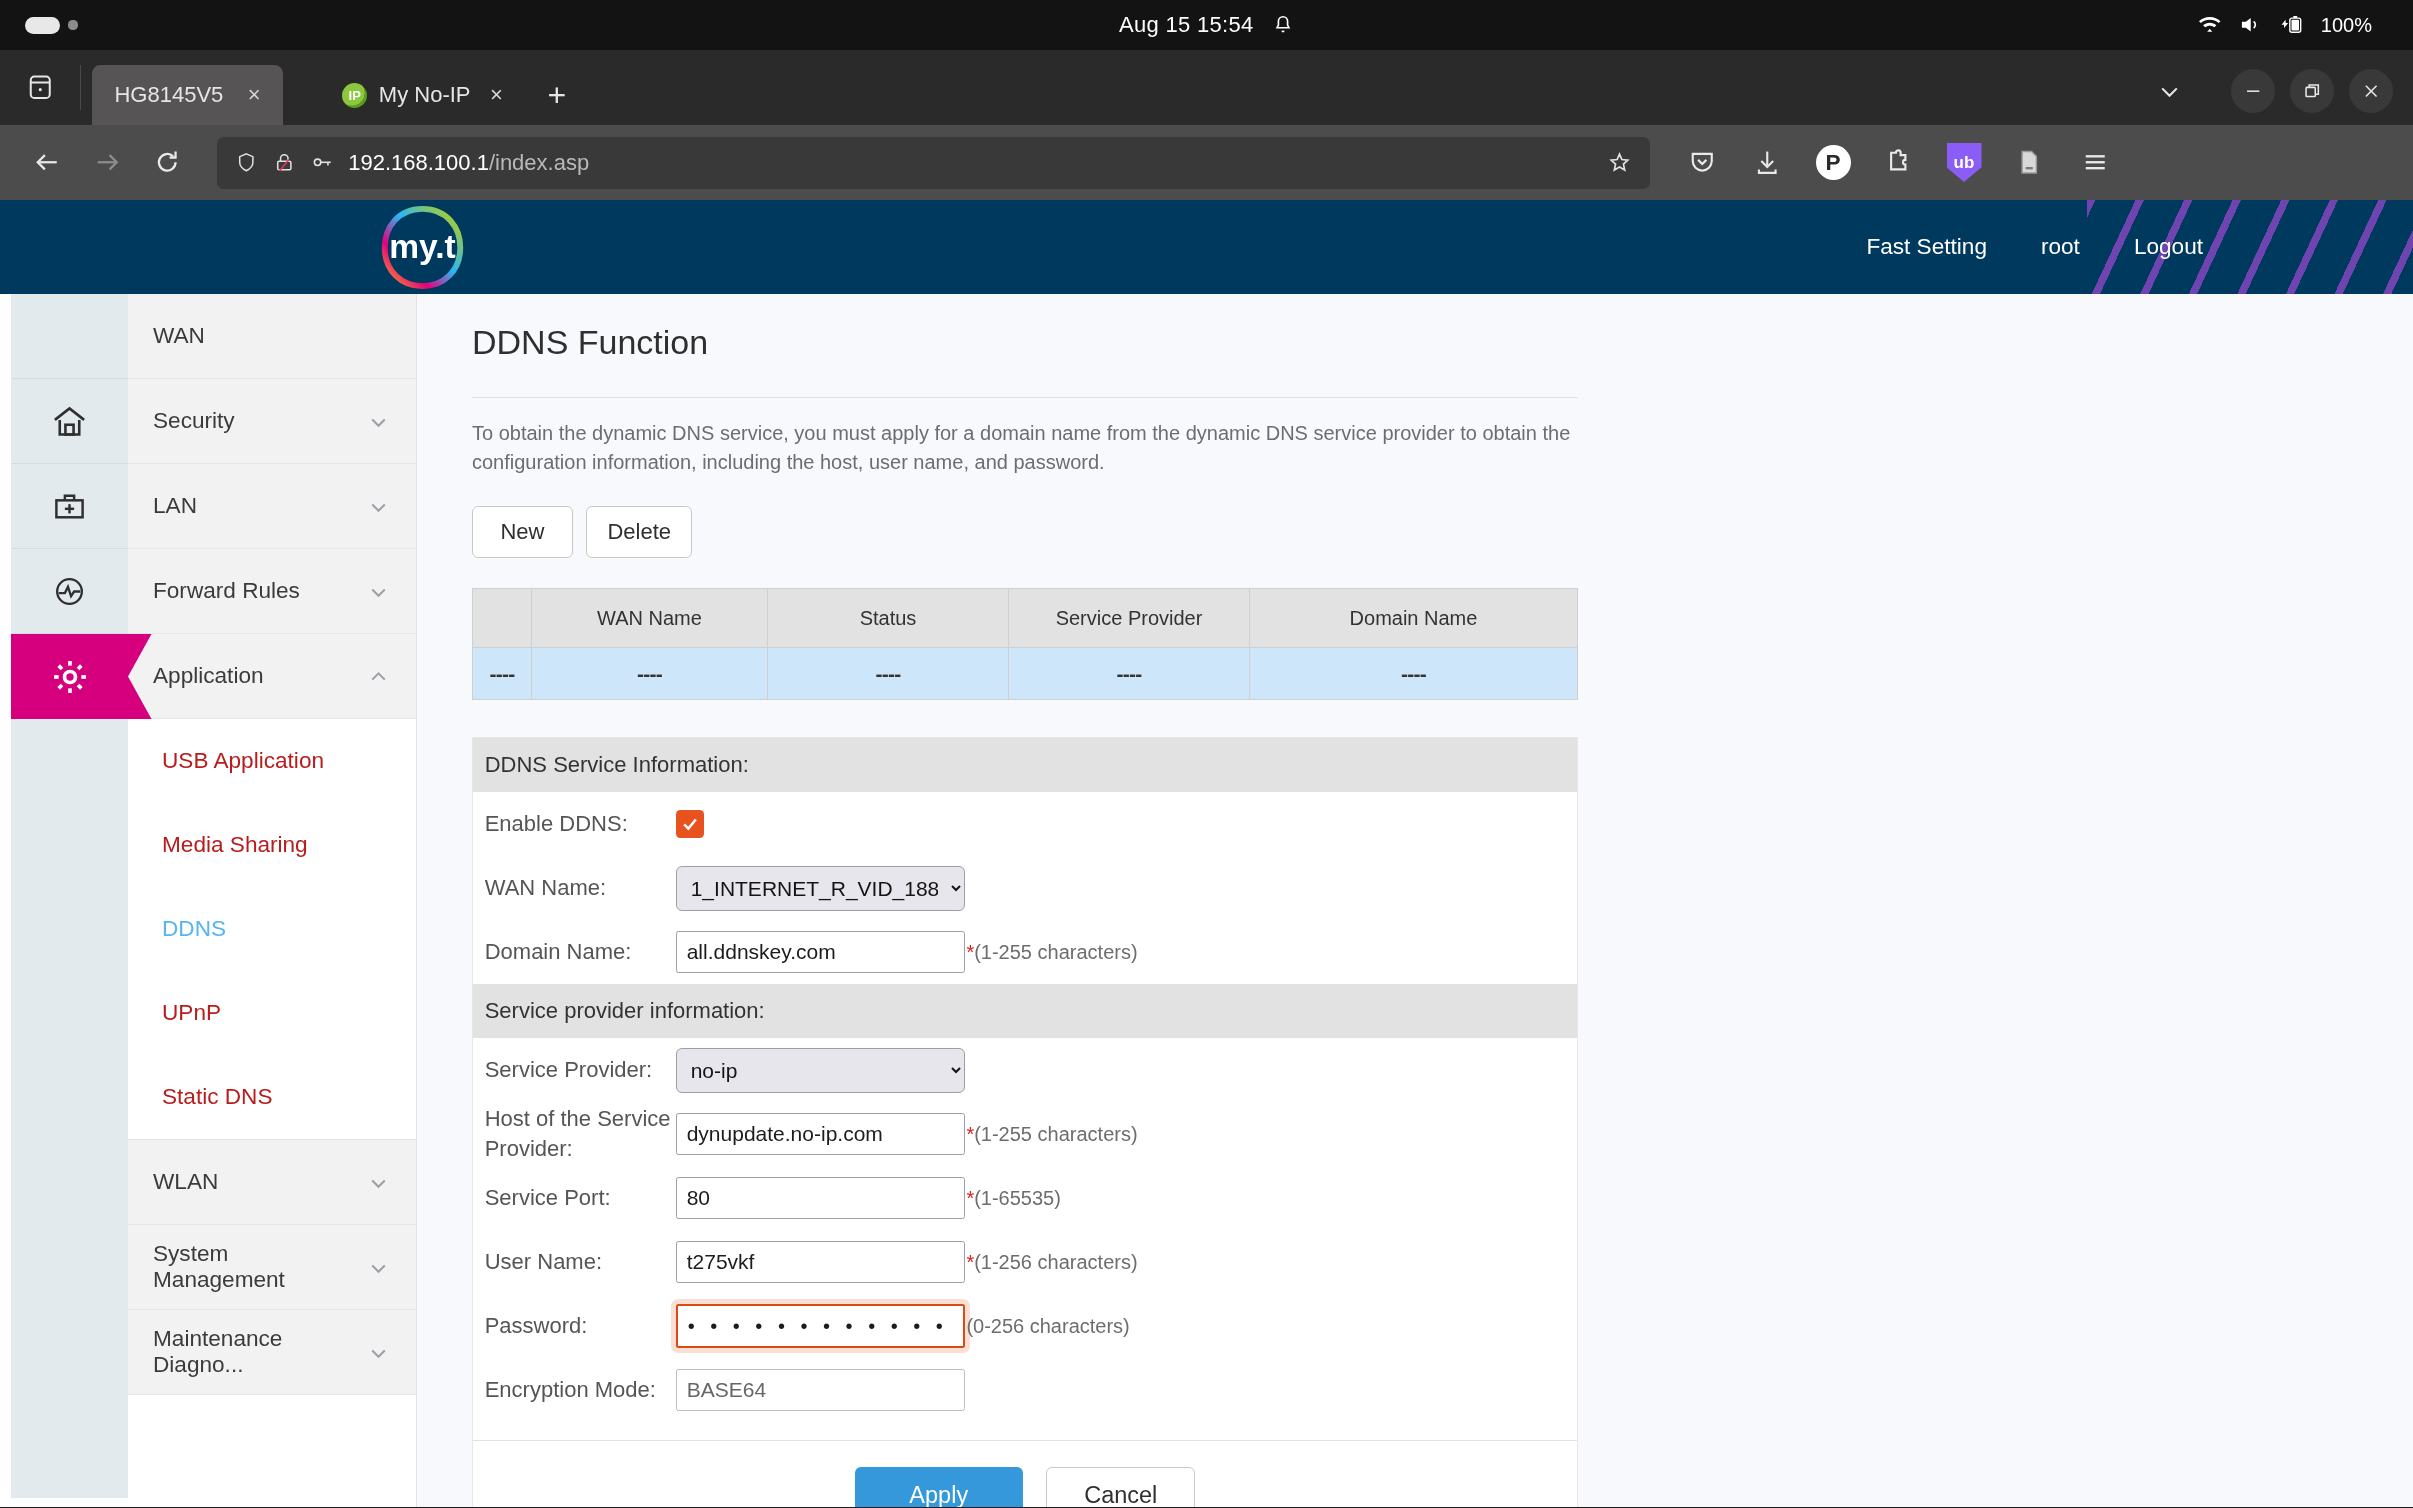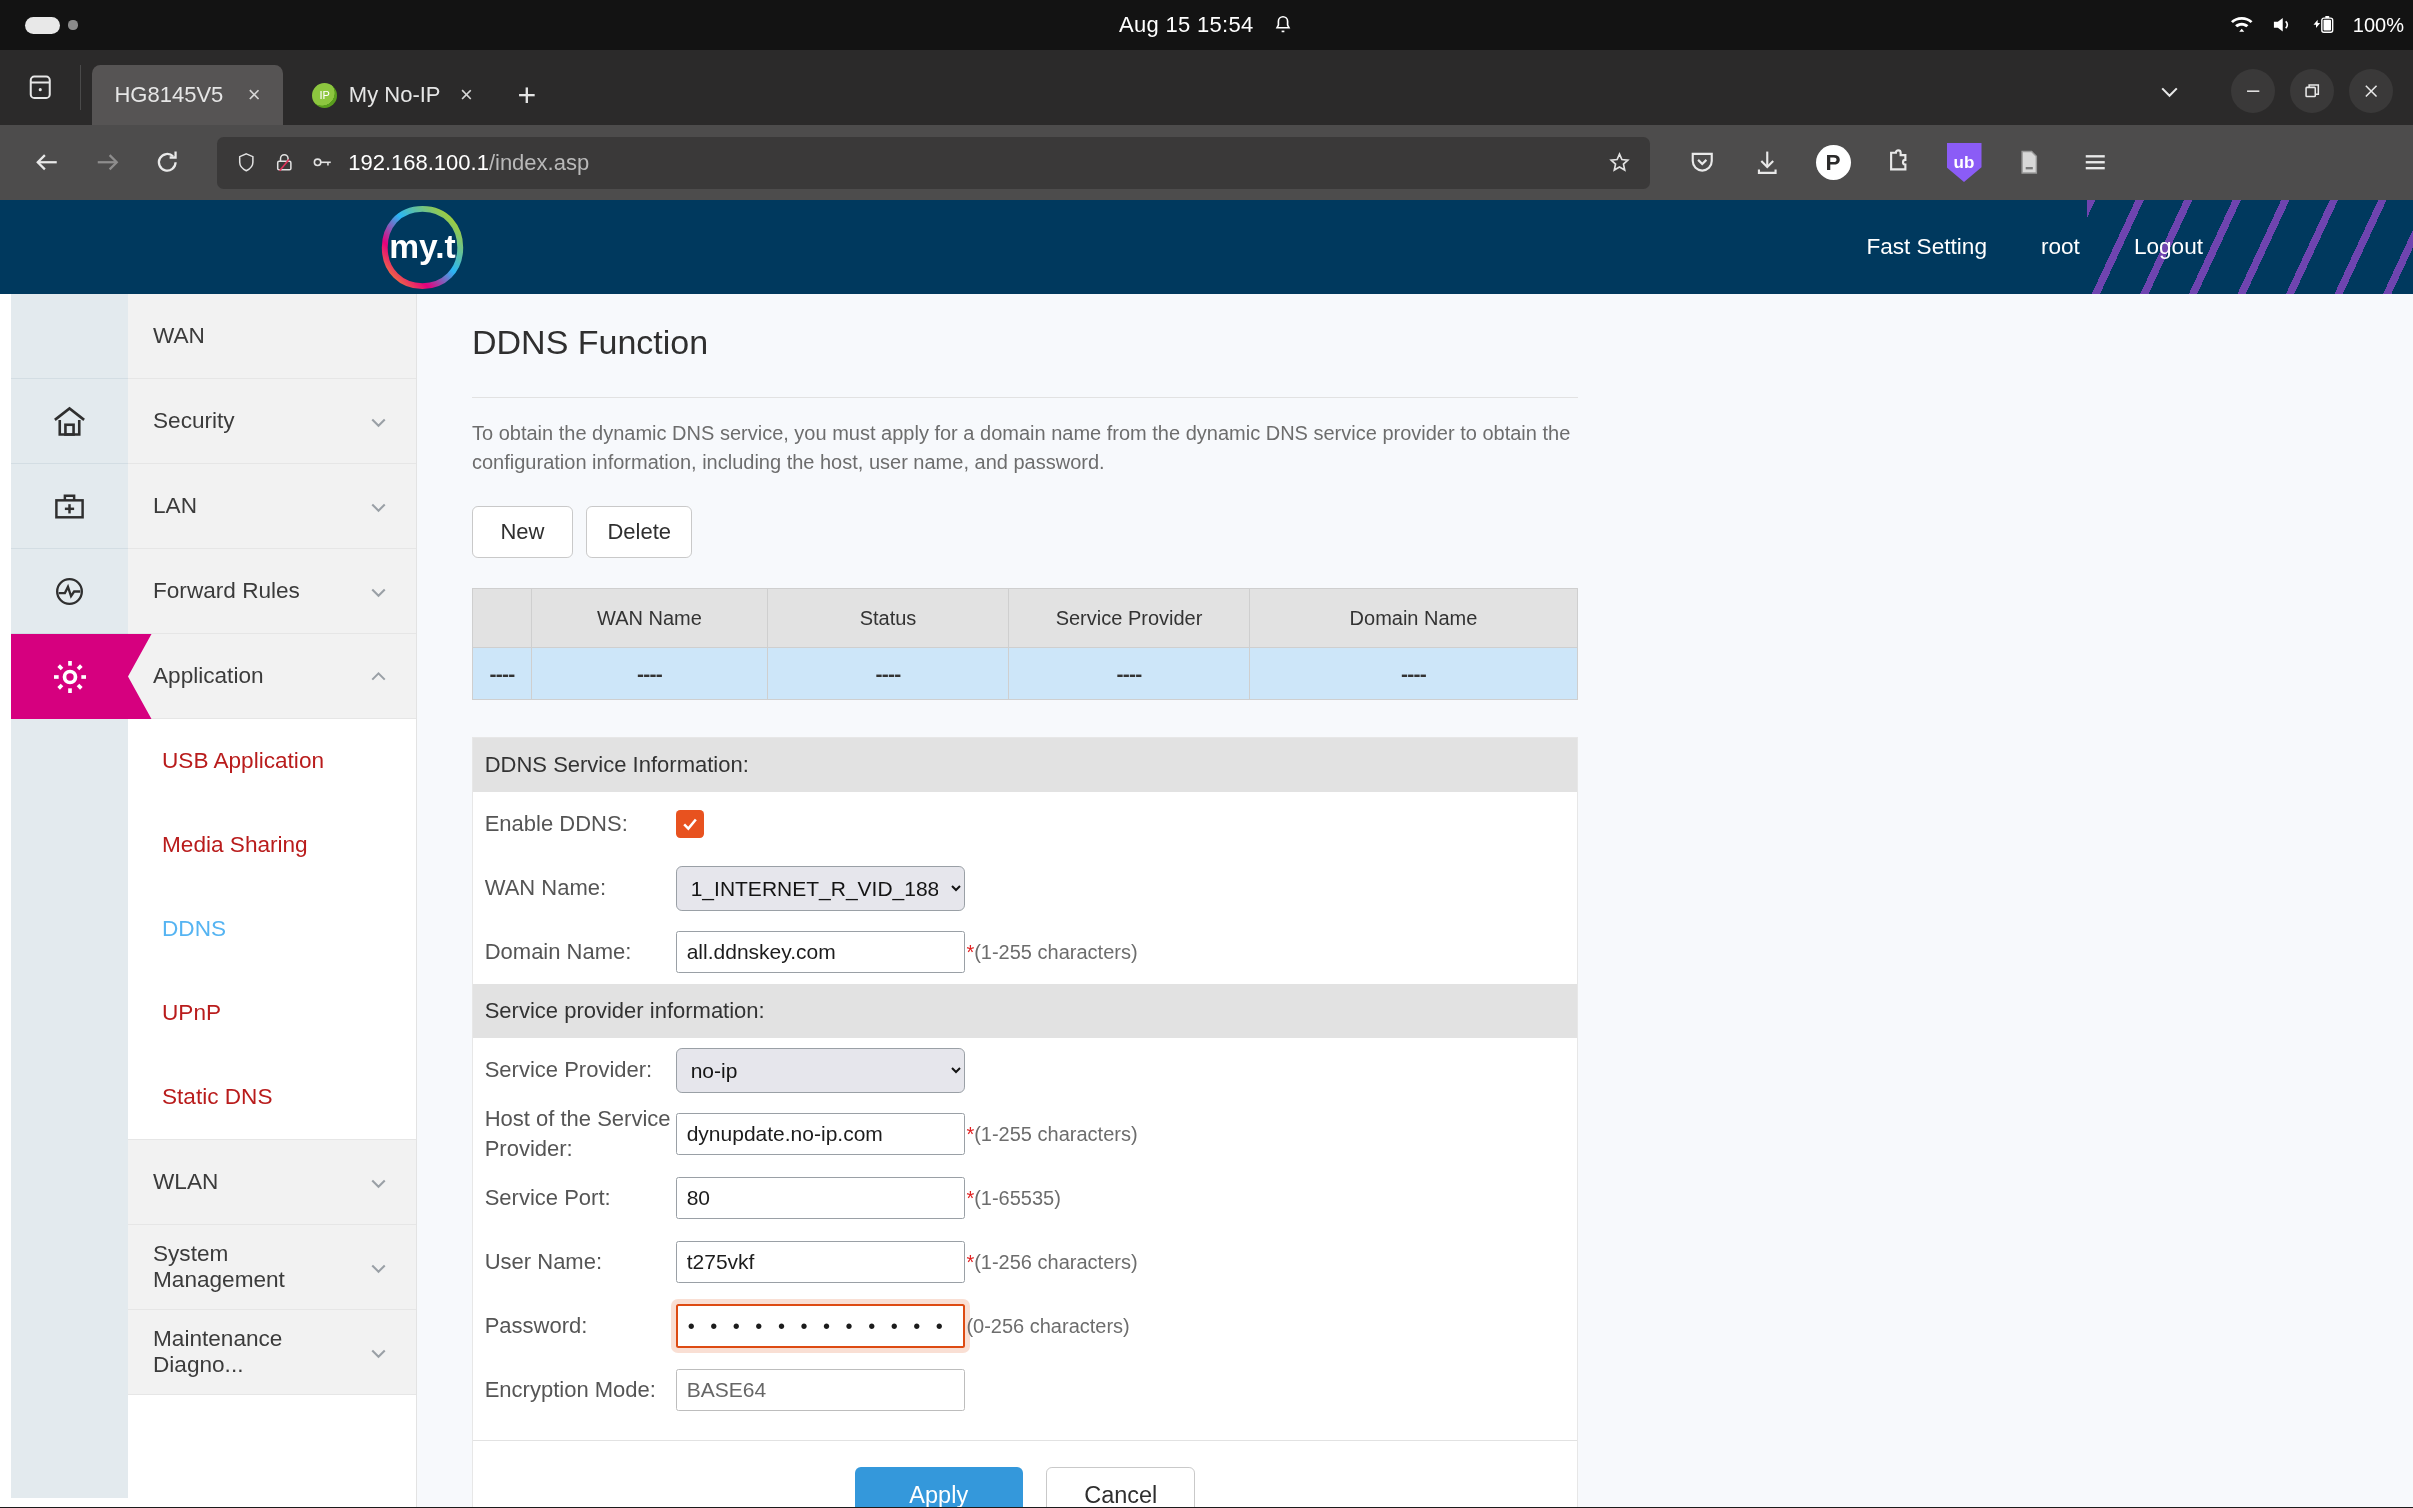--- a/index.html
+++ b/index.html
@@ -12,39 +12,39 @@
 
   
   .os-bar {
     height: 50px; background: #131313; color: #ffffff;
     display: flex; align-items: center; position: relative;
   }
   .os-left { position: absolute; left: 25px; display: flex; align-items: center; gap: 8.4px; }
   .pill { width: 35px; height: 17px; background: #e8e8e8; border-radius: 8.4px; }
   .dot-sm { width: 9.2px; height: 9.2px; border-radius: 50%; background: #8b8b8b; }
   .os-center { margin: 0 auto; display: flex; align-items: center; gap: 18.4px; font-size: 22px; letter-spacing: 0.3px; }
-  .os-right { position: absolute; right: 9px; display: flex; align-items: center; gap: 17px; font-size: 20px; }
+  .os-right { position: absolute; right: 41px; display: flex; align-items: center; gap: 17px; font-size: 20px; }
   .svgi { display: block; }
 
   
   .tabbar { height: 75px; background: #2b2a2a; display: flex; align-items: flex-end; position: relative; }
   .sidebar-btn { width: 80px; height: 75px; display: flex; align-items: center; justify-content: center; }
   .tabsep { width: 0.8px; height: 45px; background: #4a4a4a; margin-bottom: 15px; }
   .tabs { display: flex; align-items: flex-end; height: 75px; padding-left: 11.7px; }
   .tab {
     height: 60px; min-width: 191px; border-radius: 8.4px 8.4px 0 0;
     display: flex; align-items: center; gap: 11.7px; padding: 0 15px 0 22px;
     color: #e6e6e6; font-size: 22px; margin-right: 6.7px;
   }
   .tab.active { background: #565454; }
   .tab .tclose { margin-left: auto; font-size: 22px; color: #d6d6d6; width: 28.5px; text-align: center; }
   .newtab { color: #e4e4e4; font-size: 32px; width: 49px; text-align: center; line-height: 60px; height: 60px; }
   .noip-favicon { width: 25px; height: 25px; border-radius: 50%;
      background: radial-gradient(circle at 40% 40%, #8dc63f 0 58%, #5a9e1d 60% 100%);
-     display:flex; align-items:center; justify-content:center; color:#fff; font-size:11px; font-weight:normal; }
+     display:flex; align-items:center; justify-content:center; color:#fff; font-size:13px; font-weight:bold;margin-left:30px; }
   .win-ctl { position: absolute; right: 20px; bottom: 11.7px; display: flex; align-items: center; gap: 15px; }
   .wbtn { width: 44px; height: 44px; border-radius: 50%; background: #3a3939; display: flex; align-items: center; justify-content: center; color: #e8e8e8; }
   .wchev { width: 44px; height: 44px; display:flex; align-items:center; justify-content:center; color:#e8e8e8; margin-right: 25px;}
 
   .navbar { height: 75px; background: #4d4c4c; display: flex; align-items: center; padding: 0 20px; gap: 5px; }
   .navbtn { width: 55px; height: 55px; display: flex; align-items: center; justify-content: center; color: #e9e9e9; }
   .navbtn.dim { color: #8e8d8d; }
   .urlbar {
     flex: 0 0 1433px; height: 52px; background: #3a3939; border-radius: 6.7px;
     display: flex; align-items: center; gap: 15px; padding: 0 18.4px; margin-left: 17px;

